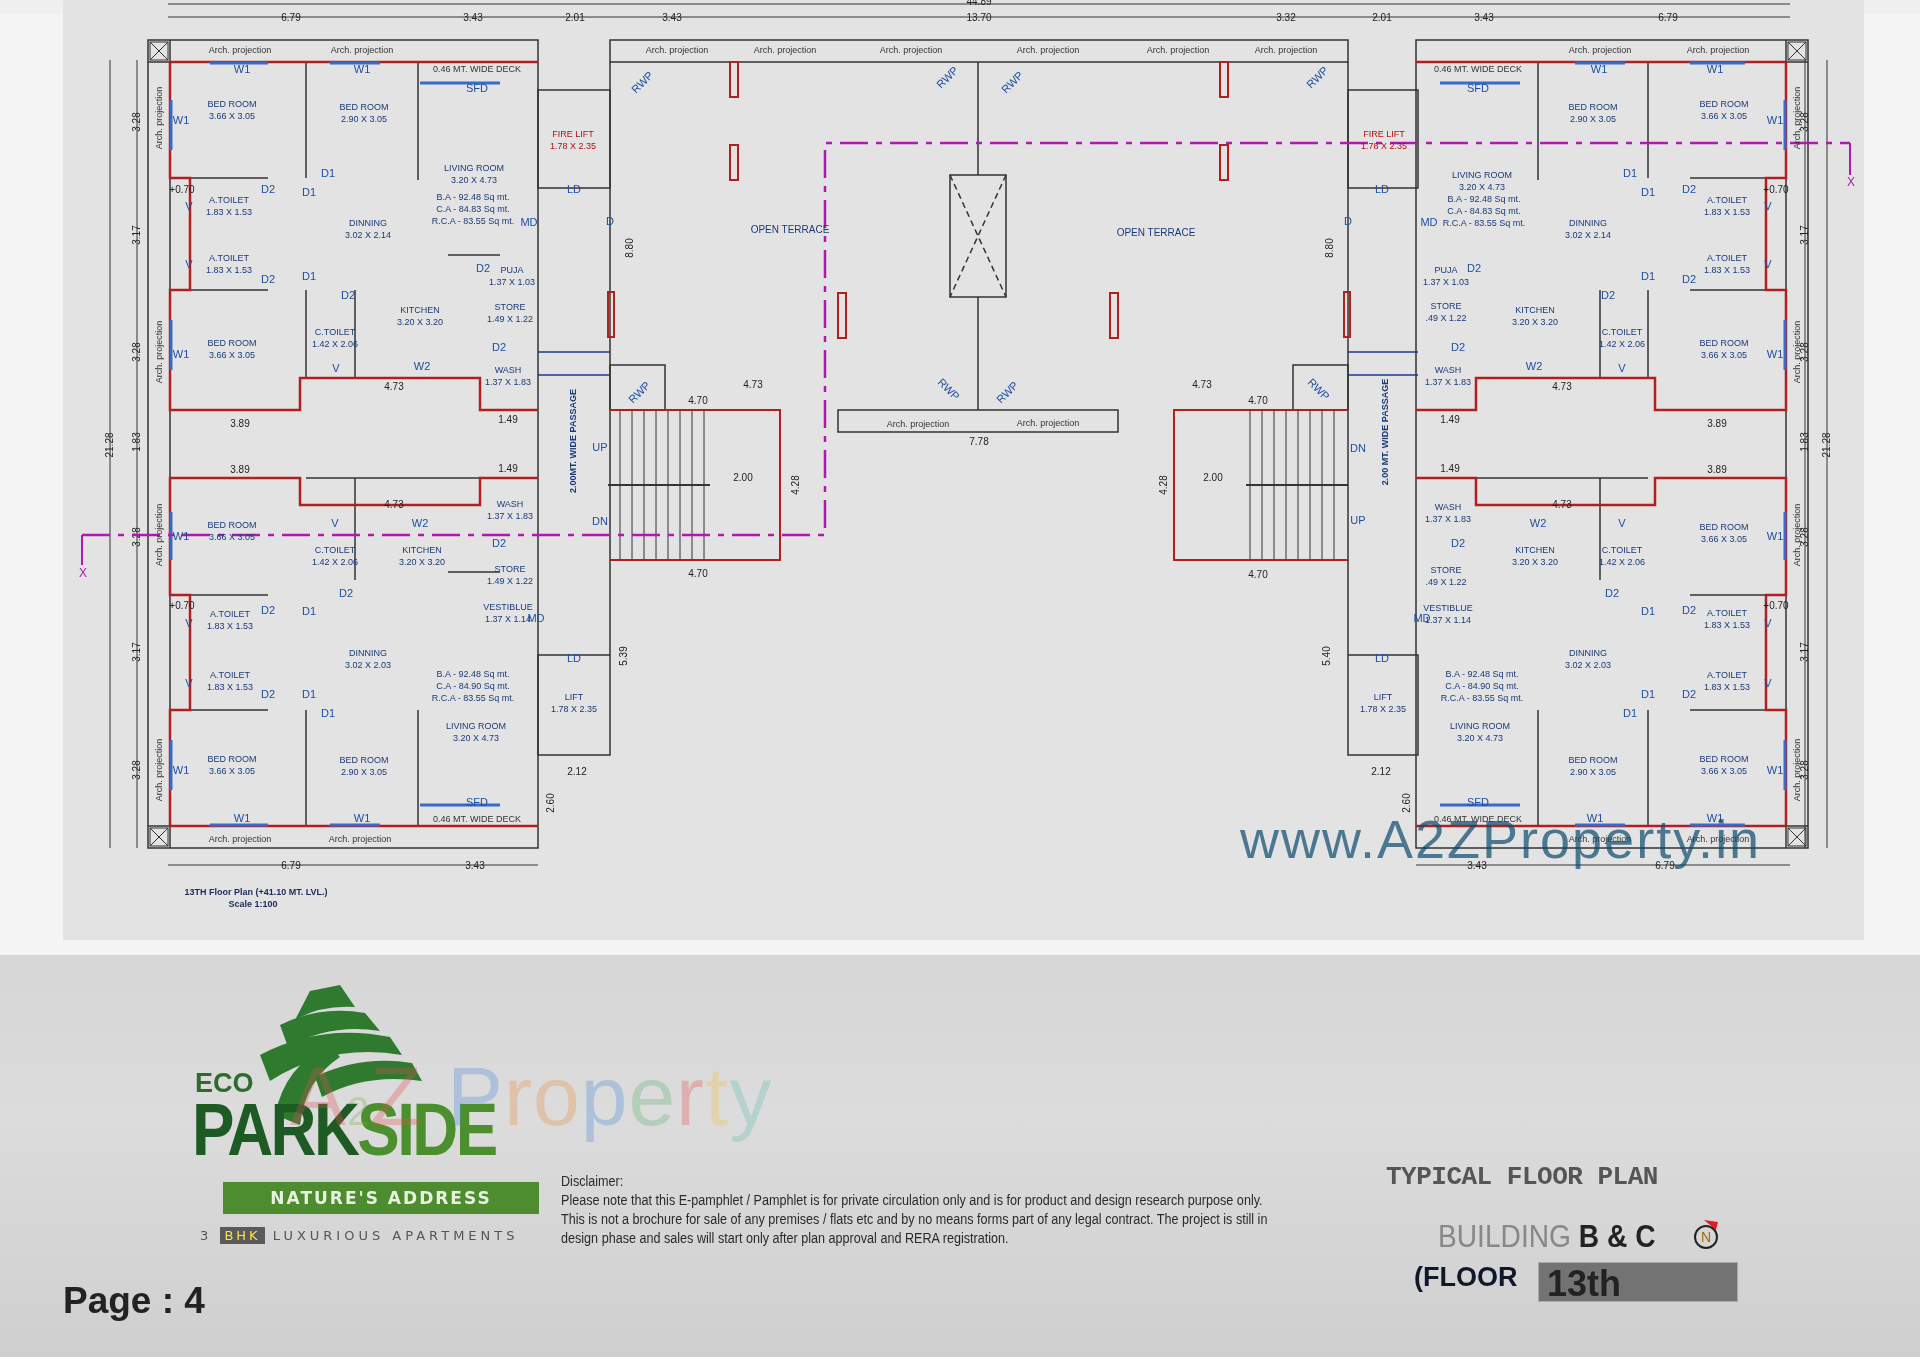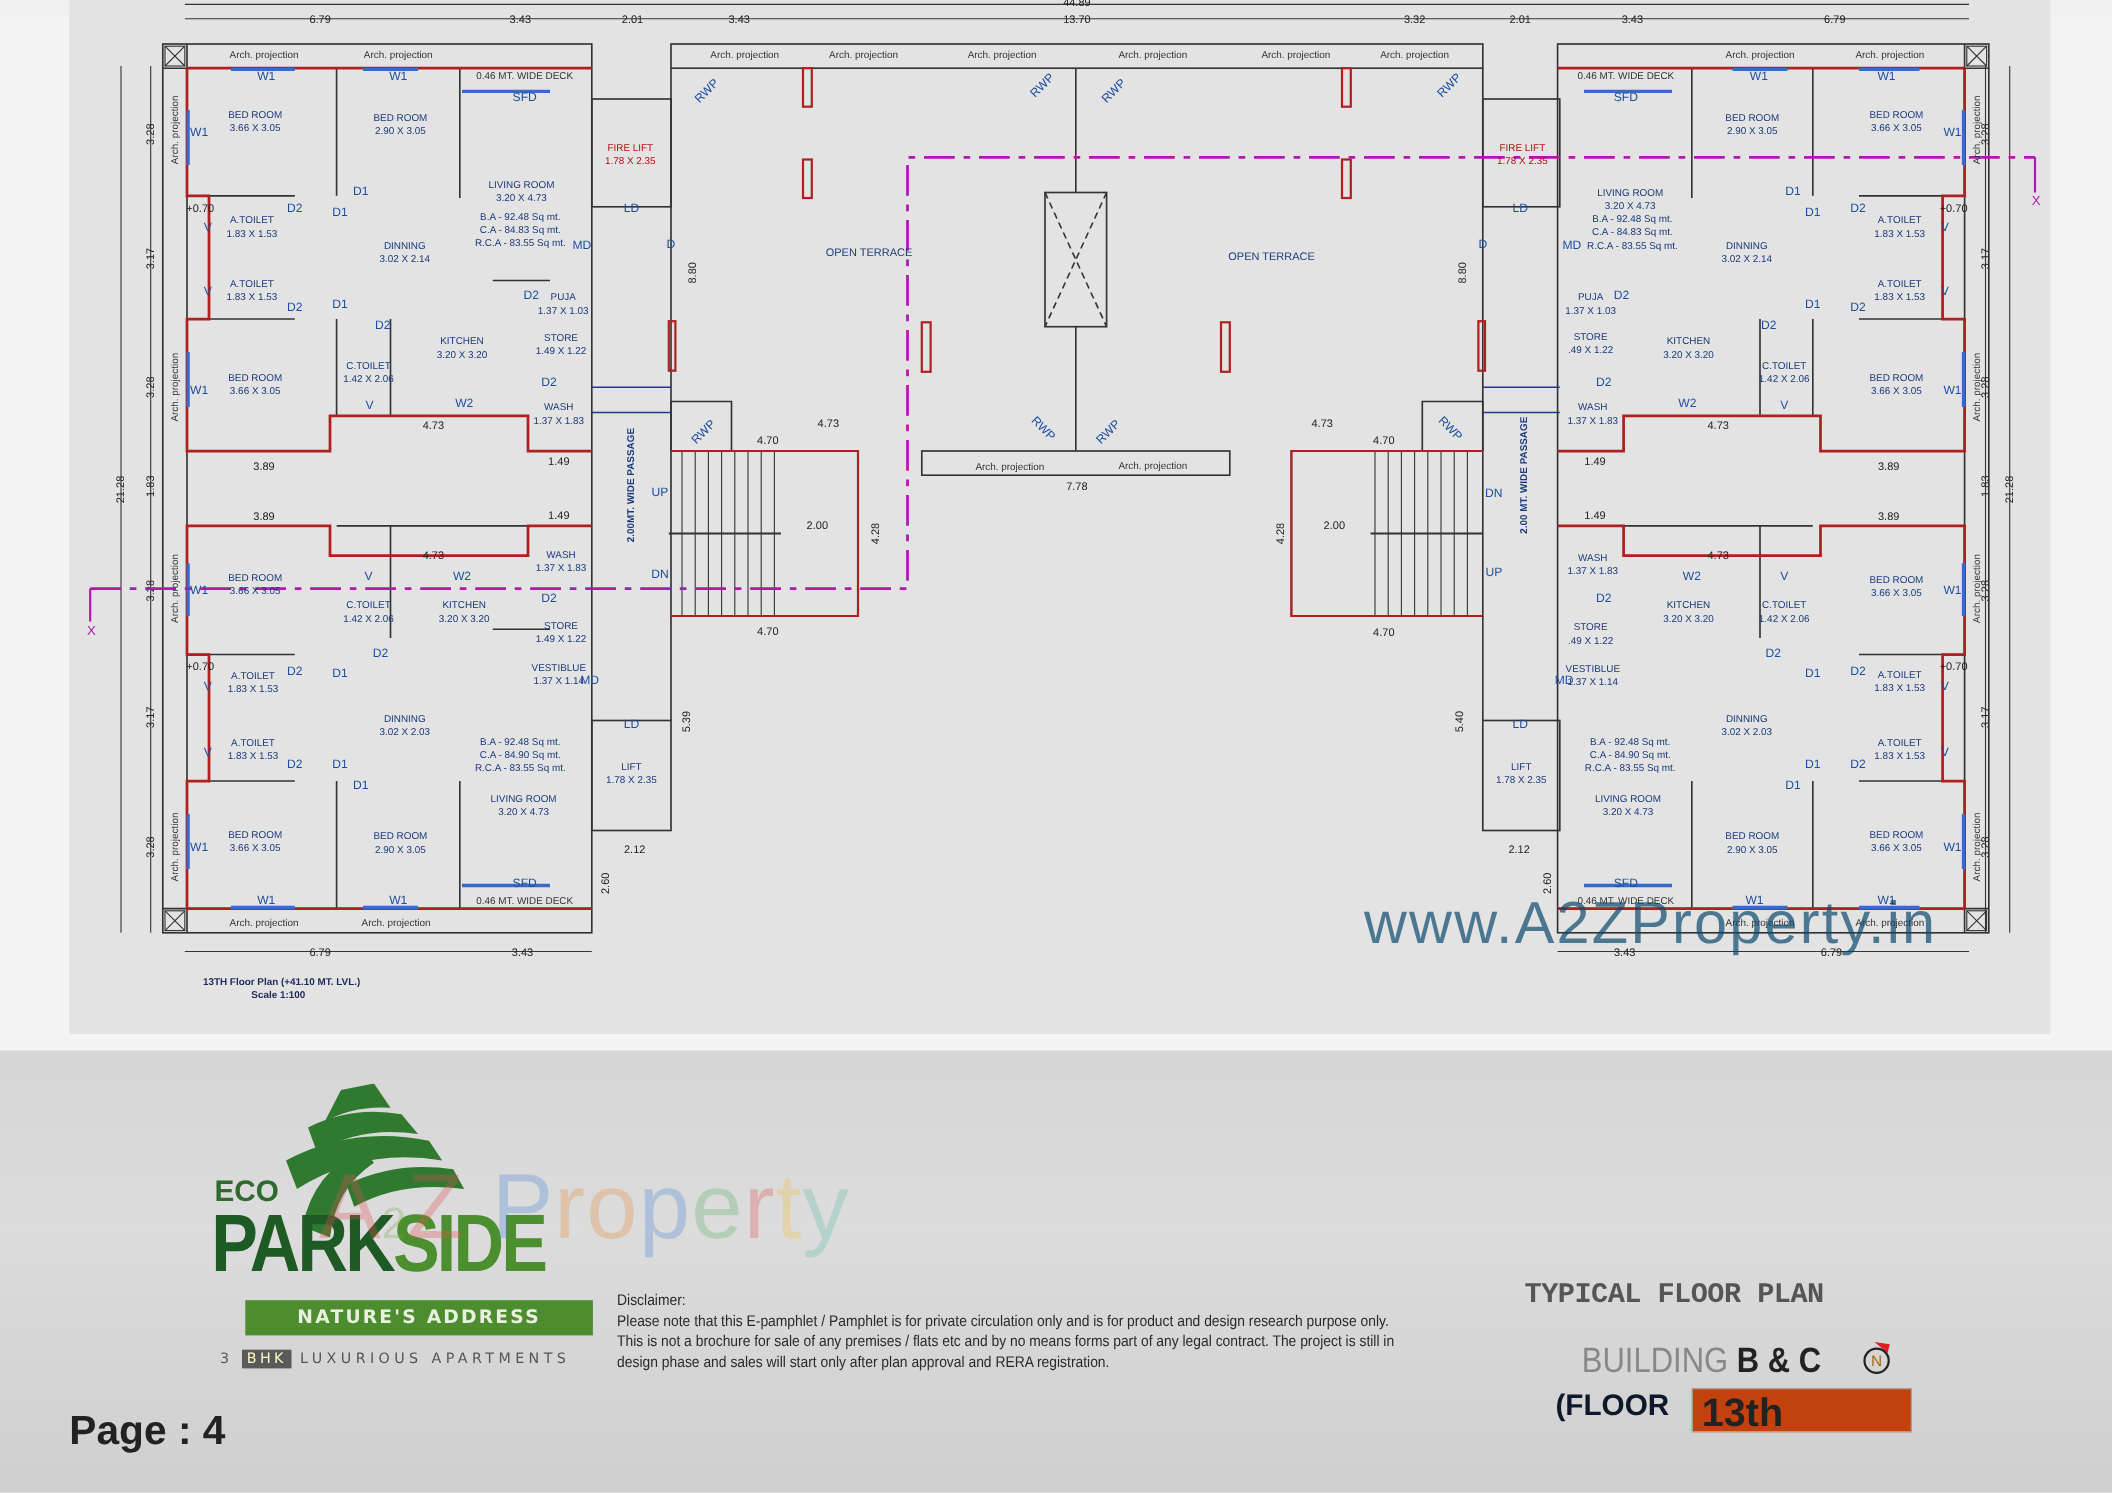--- a/index.html
+++ b/index.html
@@ -16,35 +16,35 @@
   .red{font-family:"Liberation Sans",sans-serif;font-size:9px;fill:#b01010;text-anchor:middle;}
   .terr{font-family:"Liberation Sans",sans-serif;font-size:10px;fill:#1a3a7a;text-anchor:middle;}
   .caption{font-family:"Liberation Sans",sans-serif;font-size:9px;fill:#1a2a5a;font-weight:bold;text-anchor:middle;}
 
   .logo{position:absolute;left:190px;top:985px;width:330px;height:270px;}
   .eco{position:absolute;left:195px;top:1068px;font-size:27px;font-weight:bold;color:#2f6b2f;font-family:"Liberation Sans",sans-serif;text-align:center;}
   .parkside{position:absolute;left:192px;top:1093px;font-size:74px;font-weight:bold;letter-spacing:-3px;font-family:"Liberation Sans",sans-serif;line-height:74px;transform:scaleX(0.86);transform-origin:left;}
   .parkside .p1{color:#1e5a24;} .parkside .p2{color:#4c8f2e;}
   .nature{position:absolute;left:195px;top:1182px;width:316px;height:32px;background:#4d8c2f;color:#e8f0e0;font-size:17px;font-weight:bold;letter-spacing:2px;text-align:center;line-height:32px;font-family:"DejaVu Sans",sans-serif;margin-left:28px;}
   .tagline{position:absolute;left:200px;top:1228px;font-size:13px;color:#555;letter-spacing:4px;font-family:"DejaVu Sans",sans-serif;}
-  .tagline .bhk{background:#5a5a5a;color:#fef9c3;padding:1px 4px;letter-spacing:3px;}
+  .tagline .bhk{background:#5a5a5a;color:#fde047;padding:1px 4px;letter-spacing:3px;}
   .watermark{position:absolute;left:290px;top:1048px;font-size:84px;font-weight:normal;font-family:"Liberation Sans",sans-serif;opacity:.3;letter-spacing:1px;}
   .watermark span{display:inline-block;}
   .wm2{position:absolute;left:1240px;top:808px;font-size:54px;color:#0c4a6e;font-family:"Liberation Sans",sans-serif;opacity:.7;letter-spacing:2px;}
 
   .disclaimer{position:absolute;left:561px;top:1172px;width:800px;font-size:14px;color:#2a2a2a;line-height:19px;font-family:"Liberation Sans",sans-serif;transform:scaleX(0.9);transform-origin:left;}
   .disclaimer .dt{font-weight:bold;font-weight:normal;}
   .page{position:absolute;left:63px;top:1280px;font-size:37px;font-weight:bold;color:#222;font-family:"Liberation Sans",sans-serif;}
 
   .tfp{position:absolute;left:1386px;top:1162px;font-size:26px;font-weight:bold;color:#555;font-family:Liberation Mono, monospace;letter-spacing:-0.5px;}
   .bldg{position:absolute;left:1438px;top:1218px;font-size:32px;color:#888;font-family:"Liberation Sans",sans-serif;transform:scaleX(0.88);transform-origin:left;}
   .bldg b{color:#222;}
   .north{position:absolute;left:1690px;top:1218px;width:32px;height:32px;}
   .floorlbl{position:absolute;left:1414px;top:1262px;font-size:27px;font-weight:bold;color:#0f172a;font-family:"Liberation Sans",sans-serif;}
-  .floorbox{position:absolute;left:1538px;top:1262px;width:200px;height:40px;background:#c2410c;border:1px solid #aaa;font-size:36px;font-weight:bold;color:#222;line-height:42px;padding-left:8px;box-sizing:border-box;font-family:"Liberation Sans",sans-serif;}
+  .floorbox{position:absolute;left:1538px;top:1262px;width:200px;height:40px;background:#737373;border:1px solid #aaa;font-size:36px;font-weight:bold;color:#222;line-height:42px;padding-left:8px;box-sizing:border-box;font-family:"Liberation Sans",sans-serif;}
 </style>
 </head>
 <body>
 
 <div class="topstrip"></div>
 <div class="sheet"></div>
 <div class="footer"></div>
 
 <svg class="plan" width="1920" height="960" viewBox="0 0 1920 960">
 

